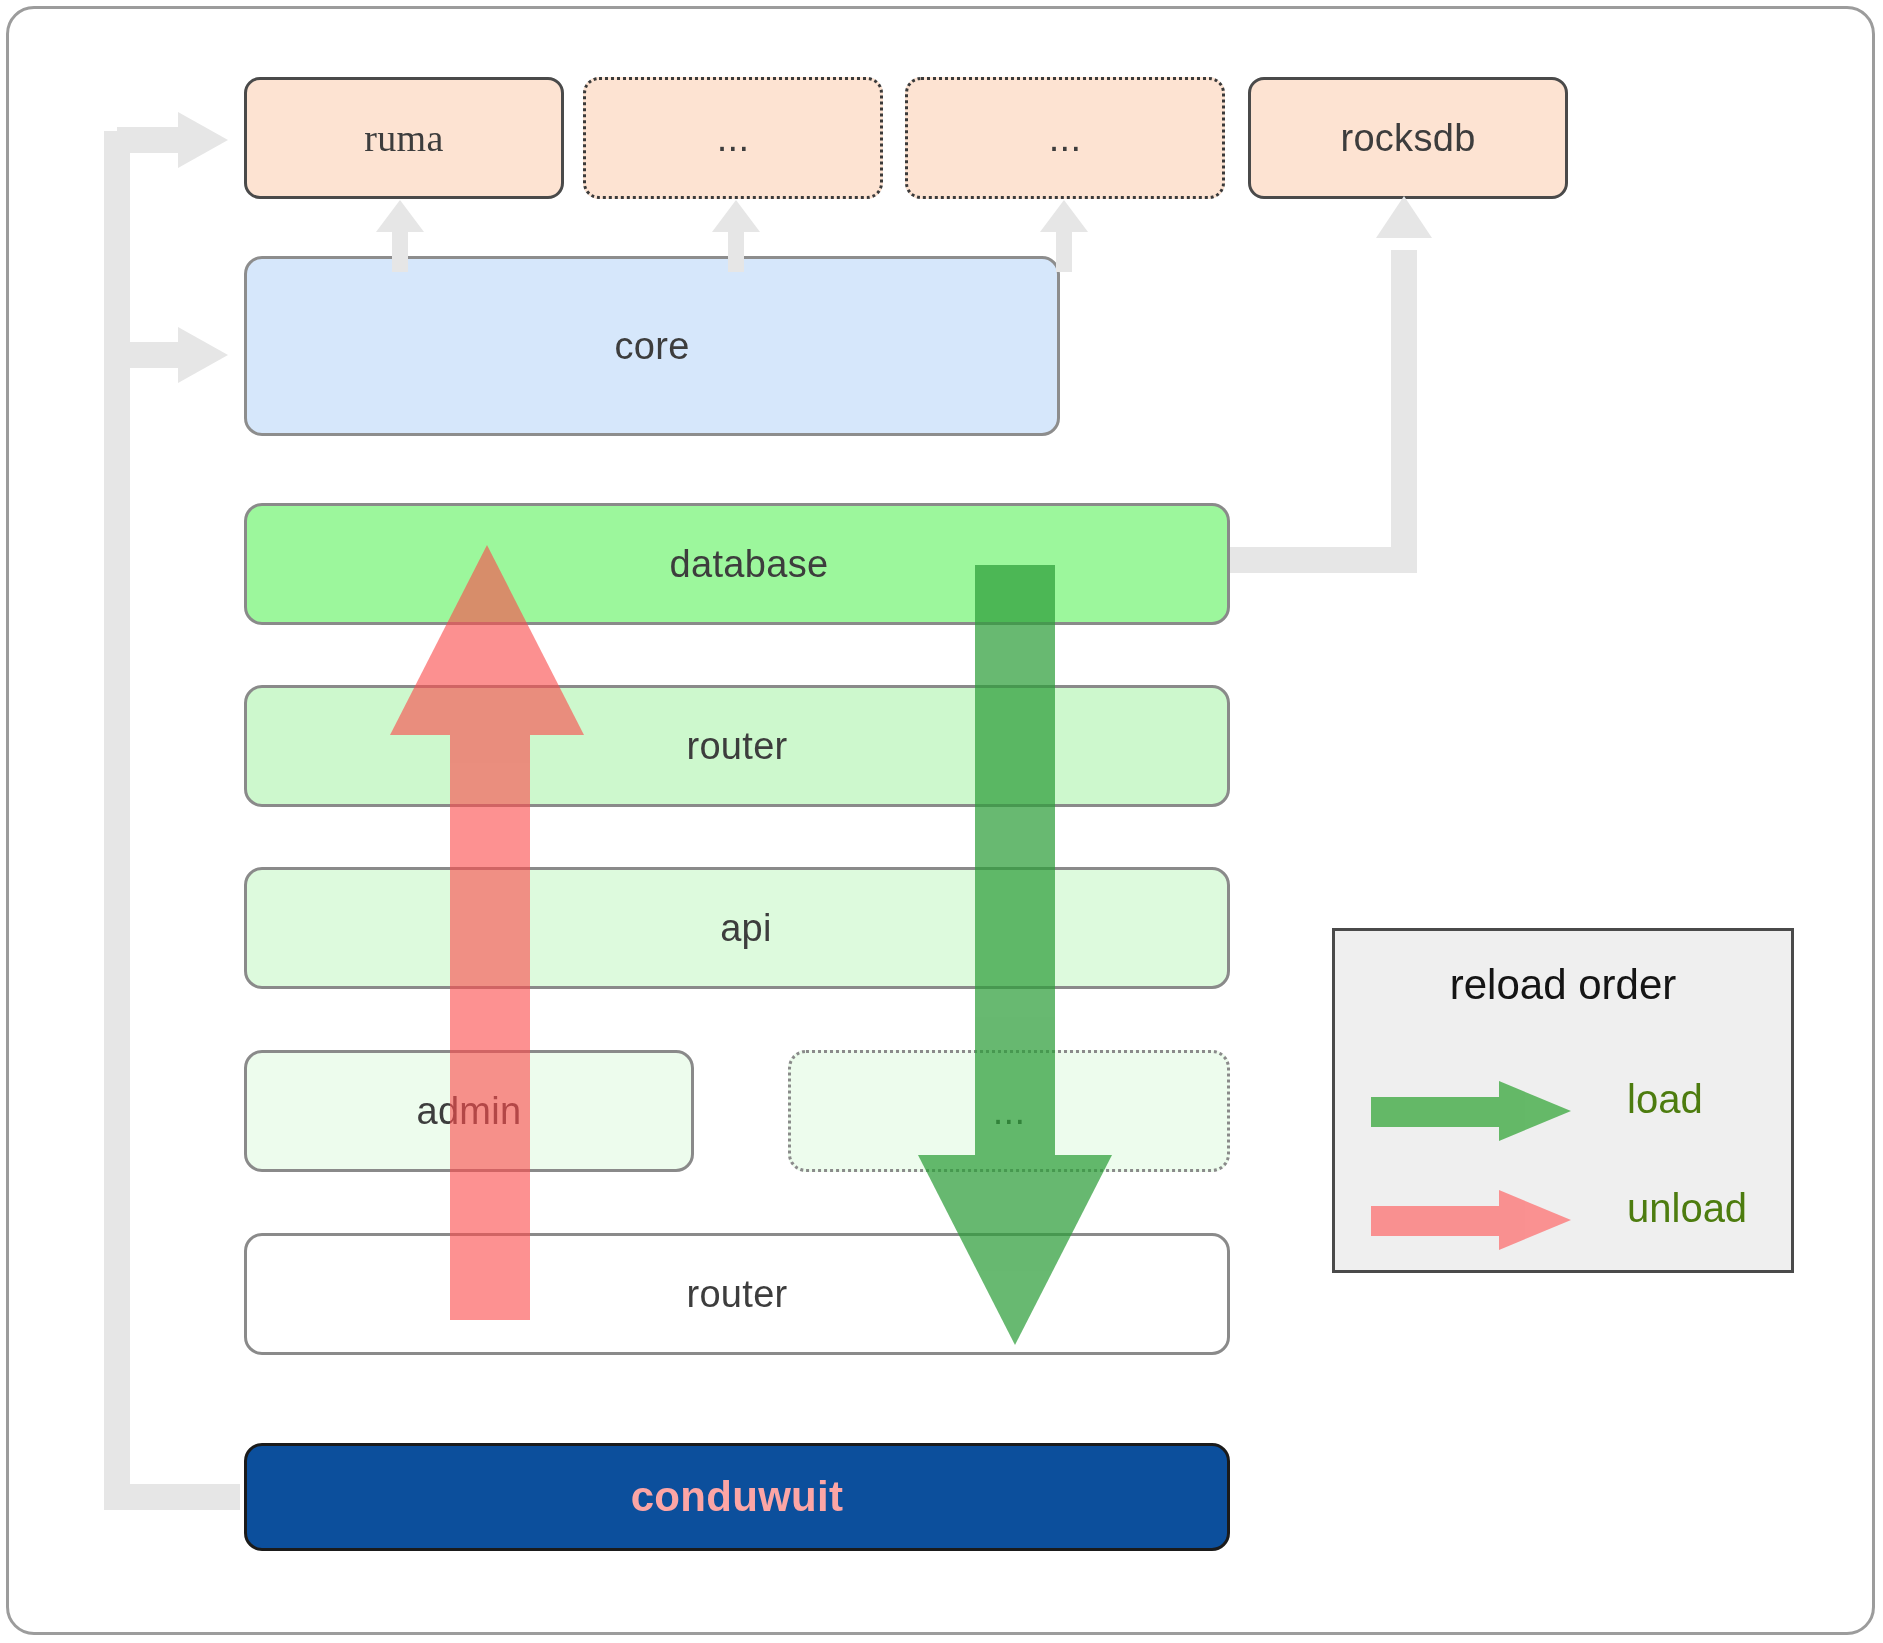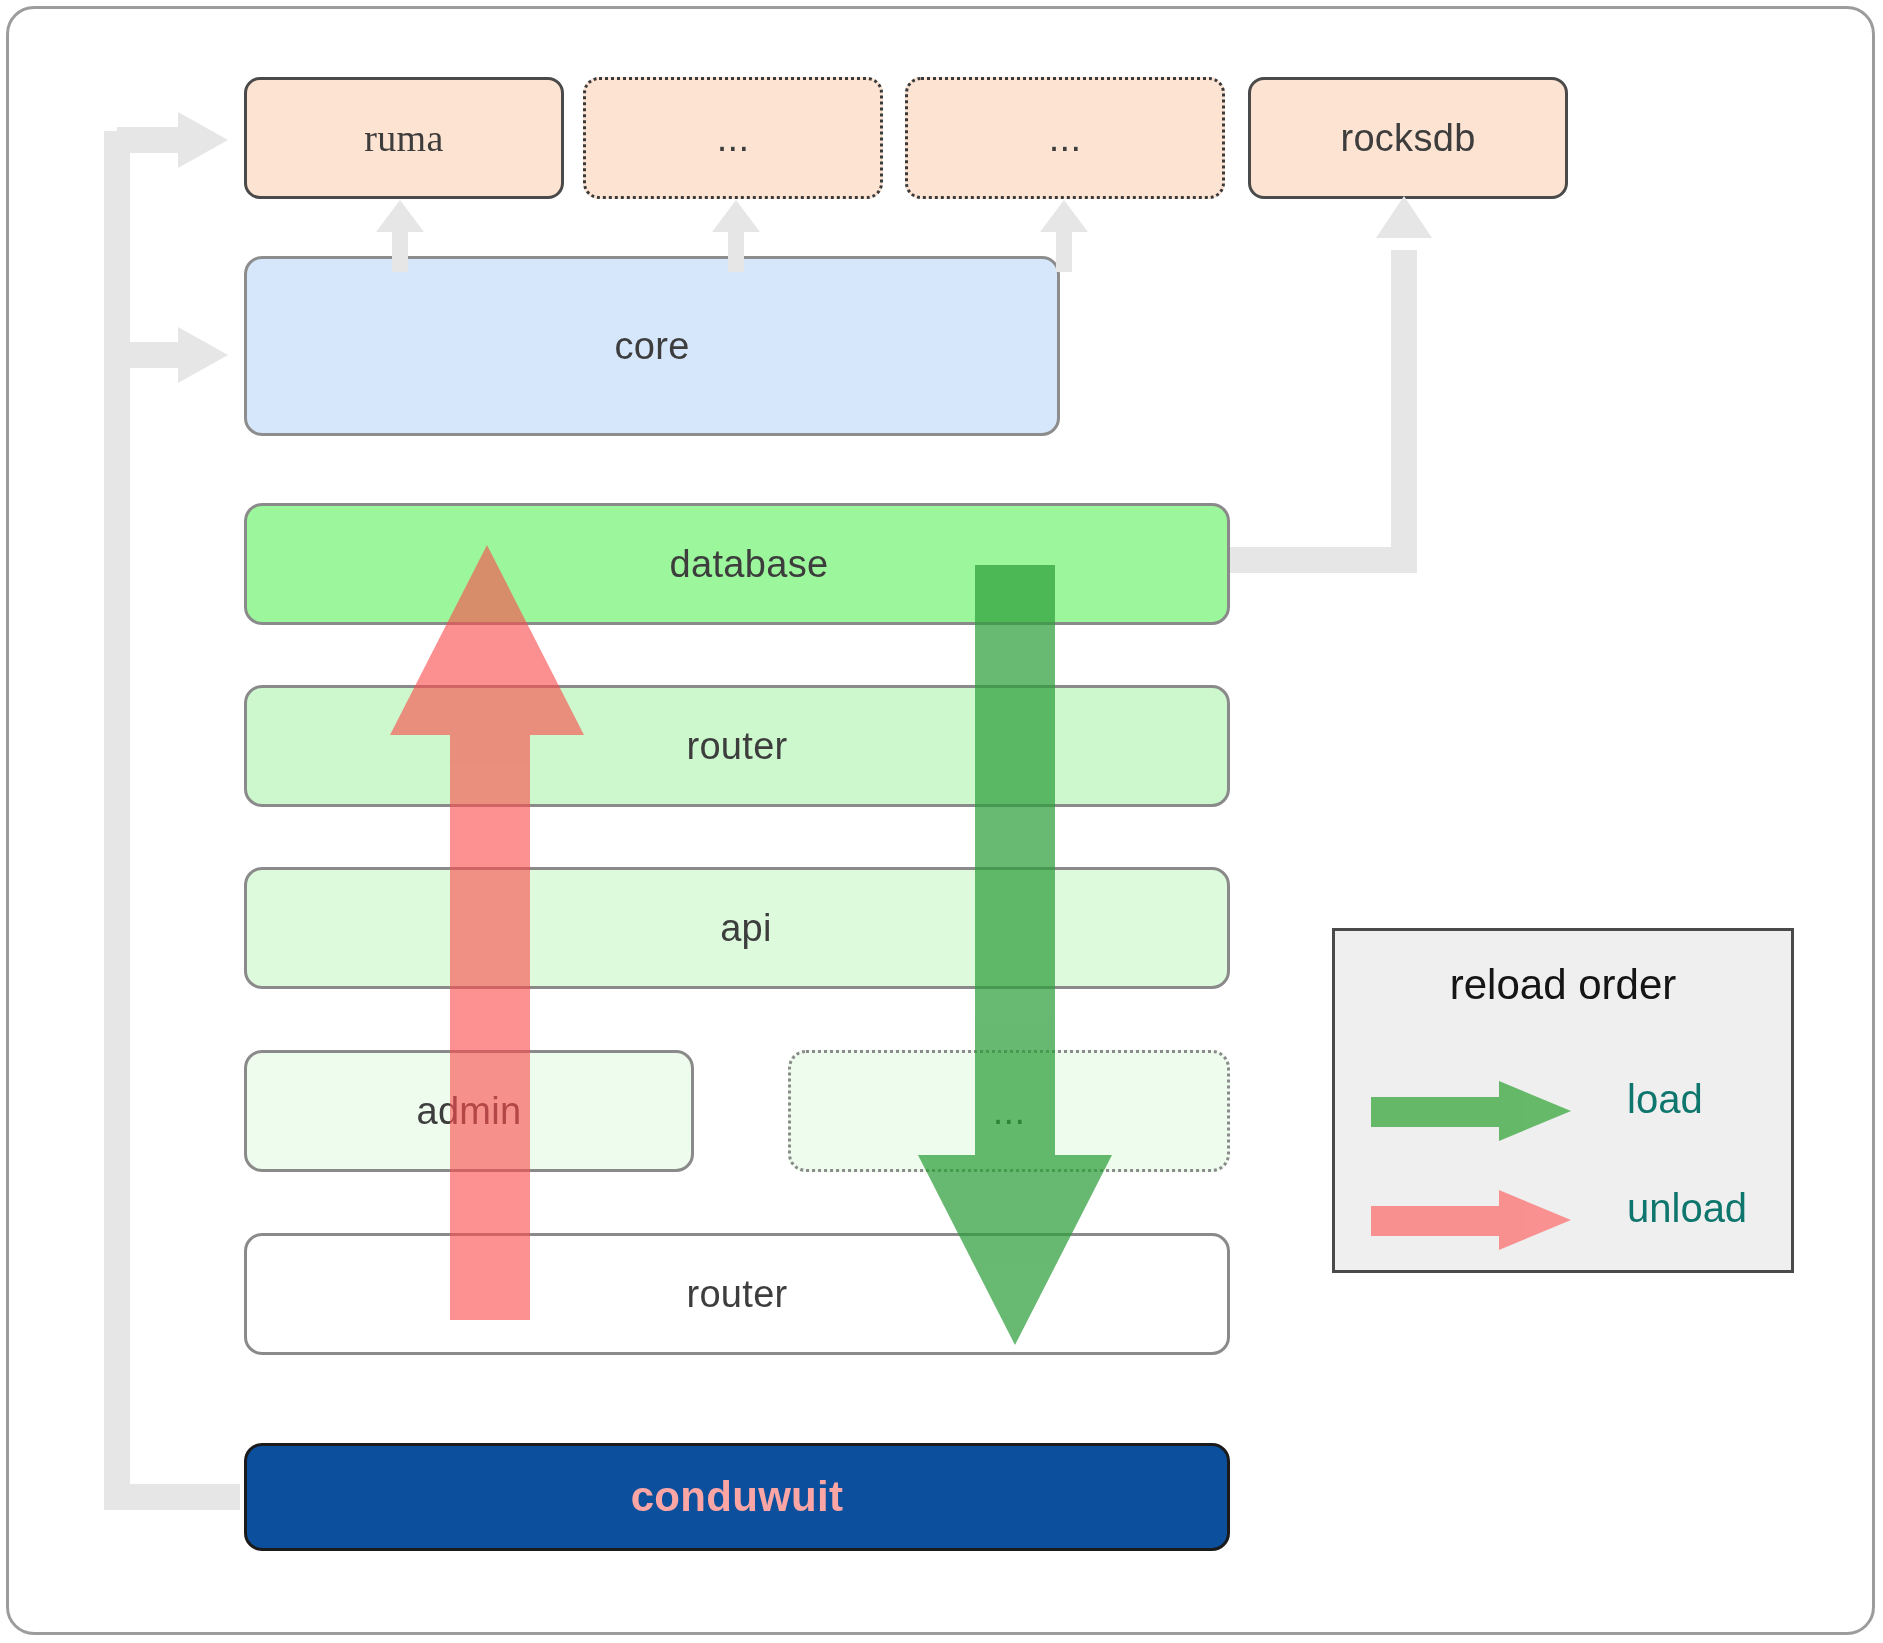--- a/index.html
+++ b/index.html
@@ -105,21 +105,21 @@
     color: #151515;
   }
   .legend-row { position: absolute; left: 0; width: 100%; height: 100px; }
   .legend-row.r1 { top: 130px; }
   .legend-row.r2 { top: 239px; }
   .legend-label {
     position: absolute;
     left: 292px;
     top: 16px;
     font-size: 40px;
-    color: #0f766e;
+    color: #4d7c0f;
   }
   .legend-arrow { position: absolute; left: 36px; top: 0; }
 
   
   .ov { position: absolute; left: 0; top: 0; pointer-events: none; }
   #connectors { z-index: 1; }
   #bigarrows  { z-index: 5; }
 </style>
 </head>
 <body>

